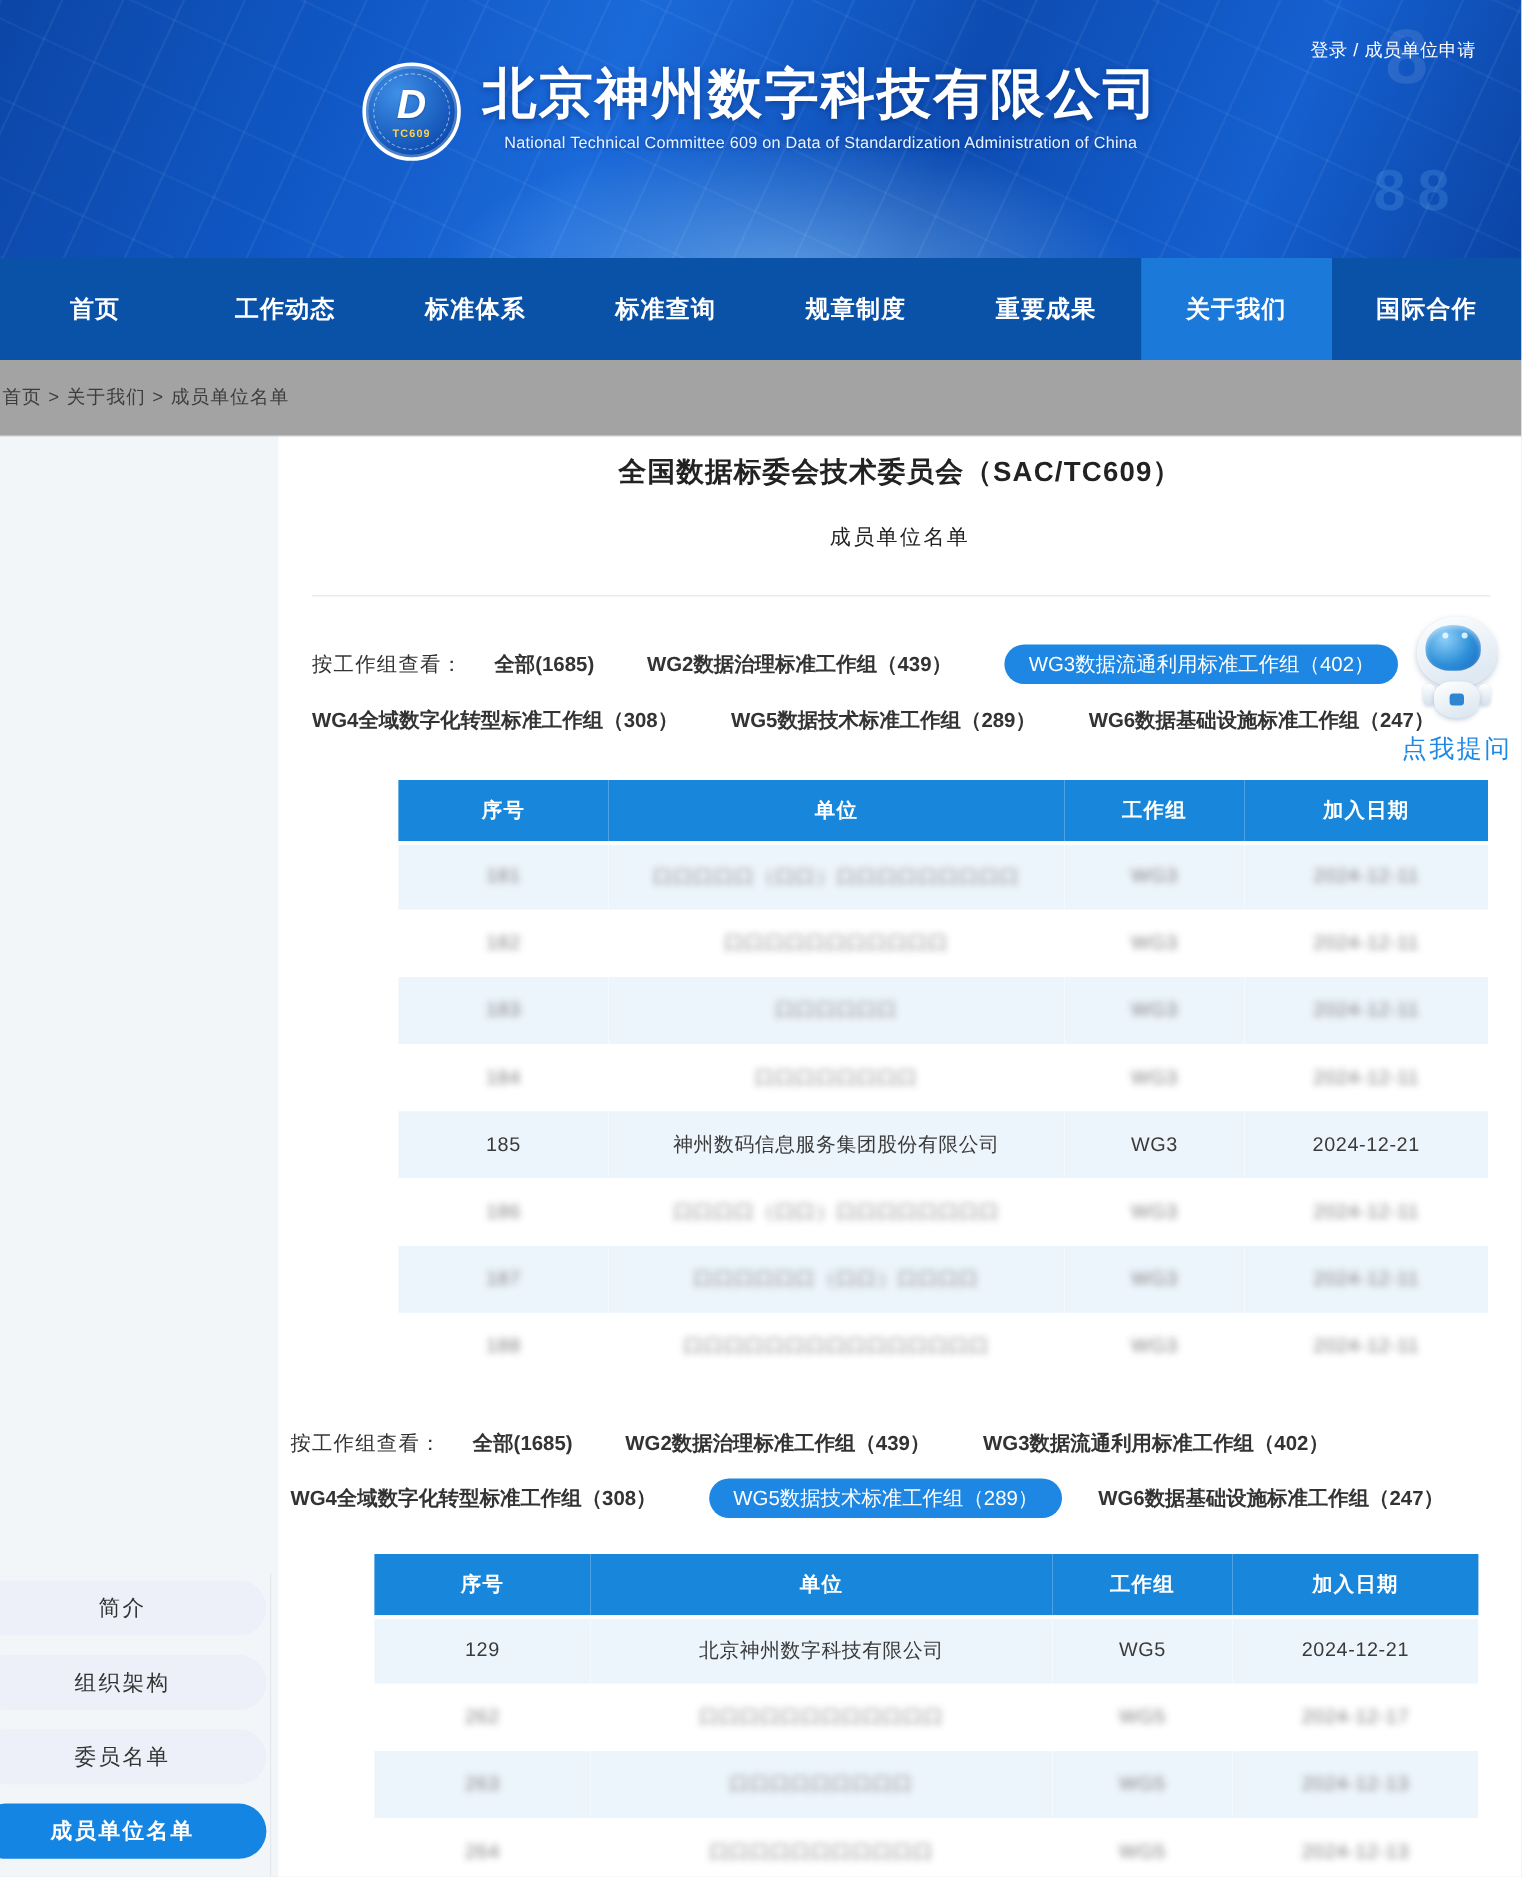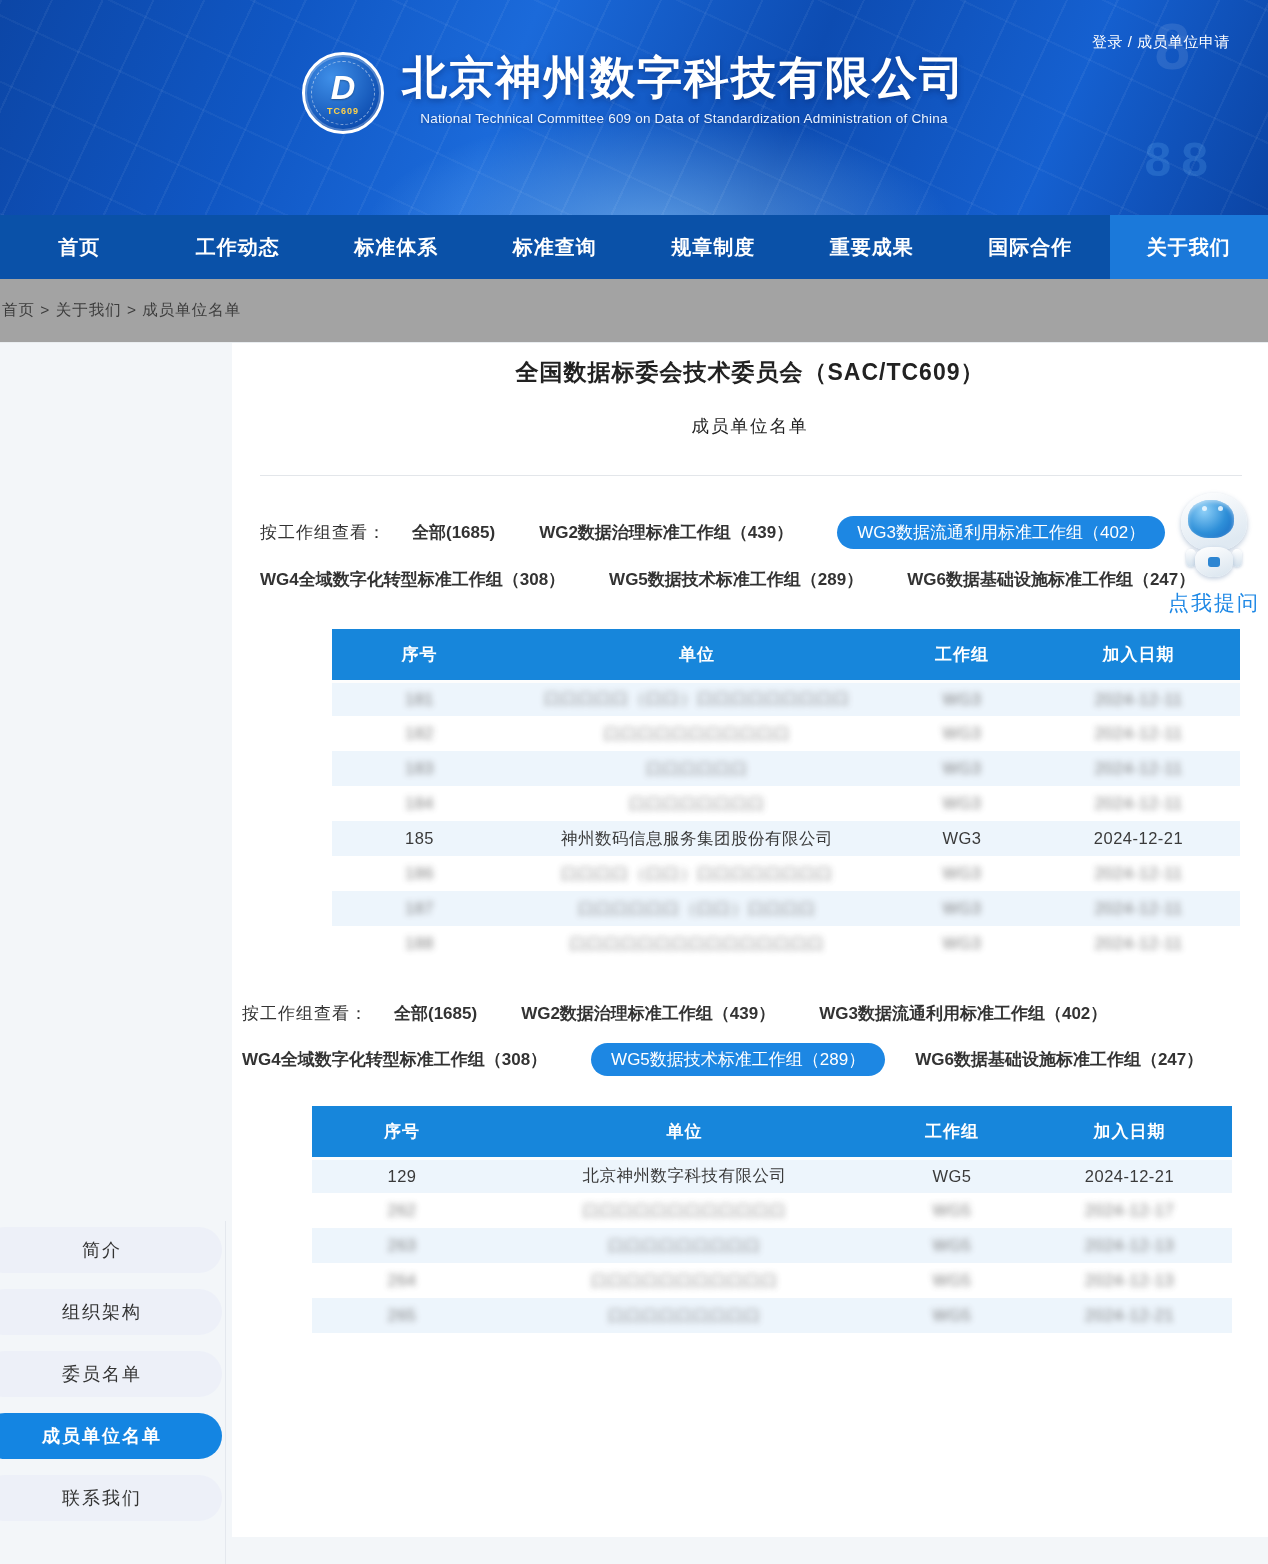--- a/index.html
+++ b/index.html
@@ -51,21 +51,21 @@
   .hdr-title-cn{
     color:#fff; font-size:45px; font-weight:bold; letter-spacing:2px; line-height:1.15;
     text-shadow:0 2px 6px rgba(0,30,90,.45);
   }
   .hdr-title-en{
     color:#eaf3ff; font-size:13.5px; margin-top:7px; letter-spacing:.2px;
     text-shadow:0 1px 3px rgba(0,30,90,.45);
   }
 
   
-  .nav{ display:flex; height:64px; background:#0a51a8; position:relative; z-index:2; }
+  .nav{ display:flex; height:85px; background:#0a51a8; position:relative; z-index:2; }
   .nav-item{
     flex:1; display:flex; align-items:center; justify-content:center;
     color:#fff; font-size:20px; font-weight:bold; cursor:pointer; letter-spacing:1px;
   }
   .nav-item.active{ background:#1b79da; }
 
   
   .breadcrumb{
     height:64px; background:#a3a3a3; display:flex; align-items:center;
     padding-left:2px; font-size:15.5px; color:#3c3c3c; letter-spacing:1px;
@@ -104,21 +104,21 @@
 
   
   table.member-table{ border-collapse:collapse; table-layout:fixed; }
   .tbl1{ width:908px; margin:34px 0 0 100px; }
   .tbl2{ width:920px; margin:30px 0 0 80px; }
   .member-table thead th{
     background:#1786db; color:#fff; font-size:17px; font-weight:bold;
     height:52px; letter-spacing:1px; border-bottom:3px solid #fdfdfd;
   }
   .member-table td{
-    height:35px; text-align:center; font-size:16.5px; color:#3a3a3a; letter-spacing:.5px;
+    height:56px; text-align:center; font-size:16.5px; color:#3a3a3a; letter-spacing:.5px;
     overflow:hidden; white-space:nowrap;
   }
   .member-table tr.alt td{ background:#edf5fc; }
   .redacted{ filter:blur(3px); color:#6b6b6b; opacity:.85; }
 
   
   .assistant{ position:absolute; top:150px; right:6px; width:96px; text-align:center; cursor:pointer; z-index:5; }
   .bot{ position:relative; width:72px; height:86px; margin:0 auto; }
   .bot-head{
     position:absolute; top:0; left:3px; width:66px; height:58px; border-radius:50% 50% 46% 46%;
@@ -163,22 +163,22 @@
     </div>
   </div>
 
   <div class="nav" id="main-nav">
       <div class="nav-item">首页</div>
       <div class="nav-item">工作动态</div>
       <div class="nav-item">标准体系</div>
       <div class="nav-item">标准查询</div>
       <div class="nav-item">规章制度</div>
       <div class="nav-item">重要成果</div>
+      <div class="nav-item active">关于我们</div>
       <div class="nav-item">国际合作</div>
-      <div class="nav-item active">关于我们</div>
     </div>
 
   <div class="breadcrumb" id="breadcrumb">首页 &gt; 关于我们 &gt; 成员单位名单</div>
 
   <div class="content">
     <div class="sidebar" id="sidebar">
         <div class="side-item">简介</div>
         <div class="side-item">组织架构</div>
         <div class="side-item">委员名单</div>
         <div class="side-item active">成员单位名单</div>

